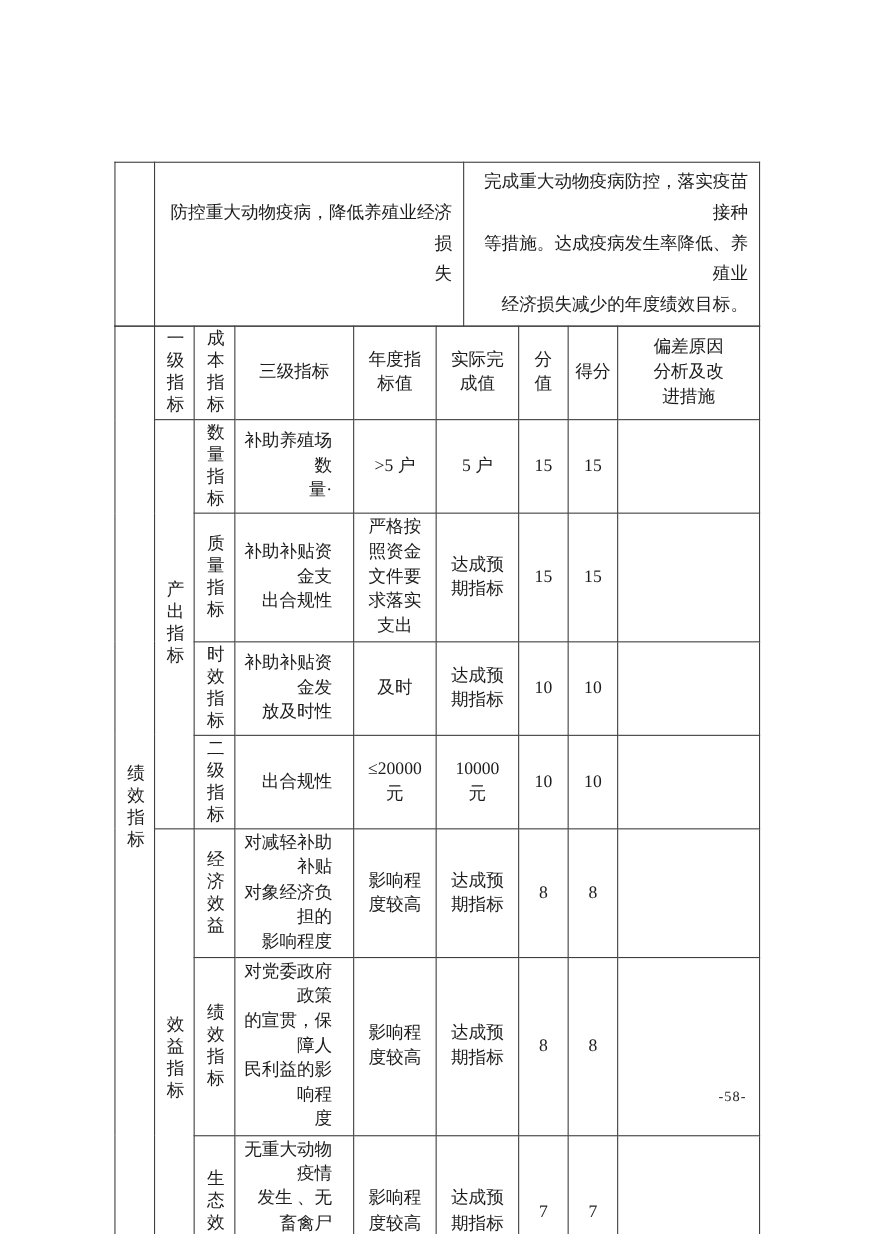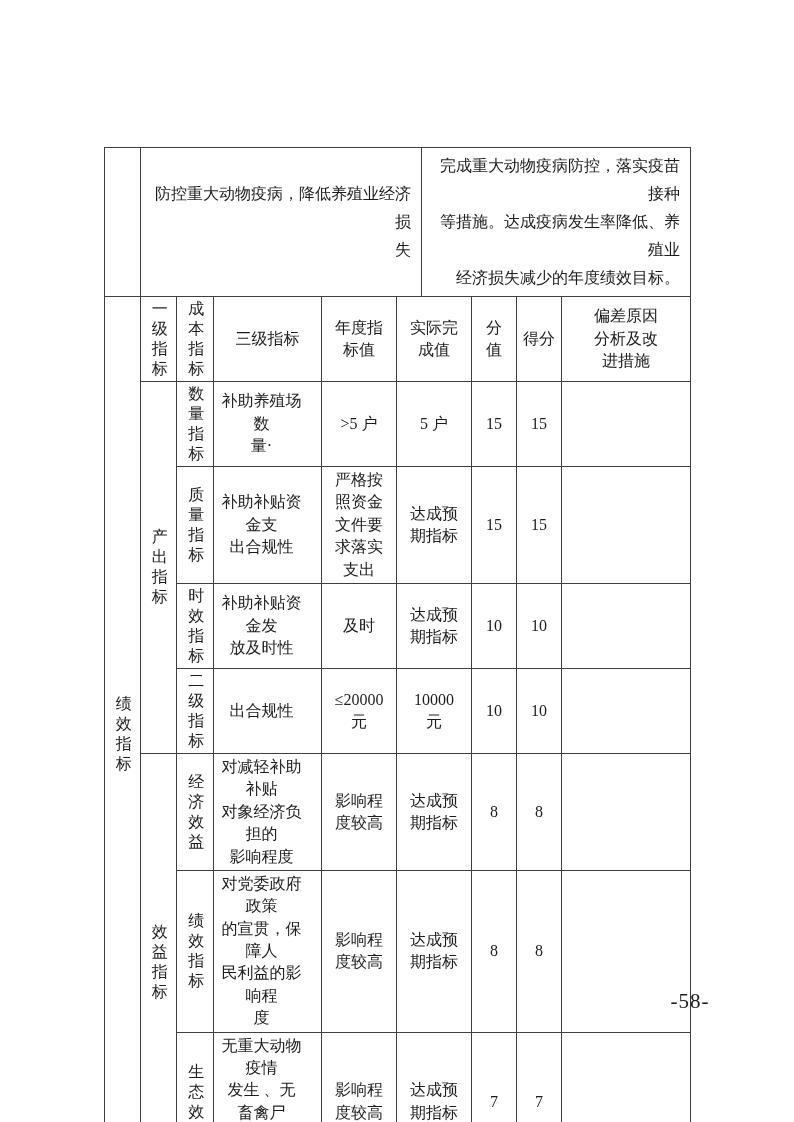--- a/index.html
+++ b/index.html
@@ -34,39 +34,39 @@
     overflow: hidden;
   }
   .top-table td {
     line-height: 1.75;
     padding: 4px 10px;
     text-align: right;
   }
   .main-table { margin-top: -1px; }
   .pre { white-space: pre-line; }
   .left {
-    text-align: center;
+    text-align: right;
     padding-left: 7px;
     padding-right: 19px;
   }
   .vlabel {
     display: inline-block;
     width: 1.15em;
     line-height: 1.25;
     word-break: break-all;
     text-align: right;
     vertical-align: middle;
   }
   .page-number {
     position: absolute;
     top: 989px;
-    left: 642px;
+    left: 618px;
     width: 96px;
     text-align: center;
-    font-size: 21px;
+    font-size: 13px;
     letter-spacing: 1px;
   }
 </style>
 </head>
 <body>
 
 <div class="page">
   <div class="content">
 
     <table class="top-table">

